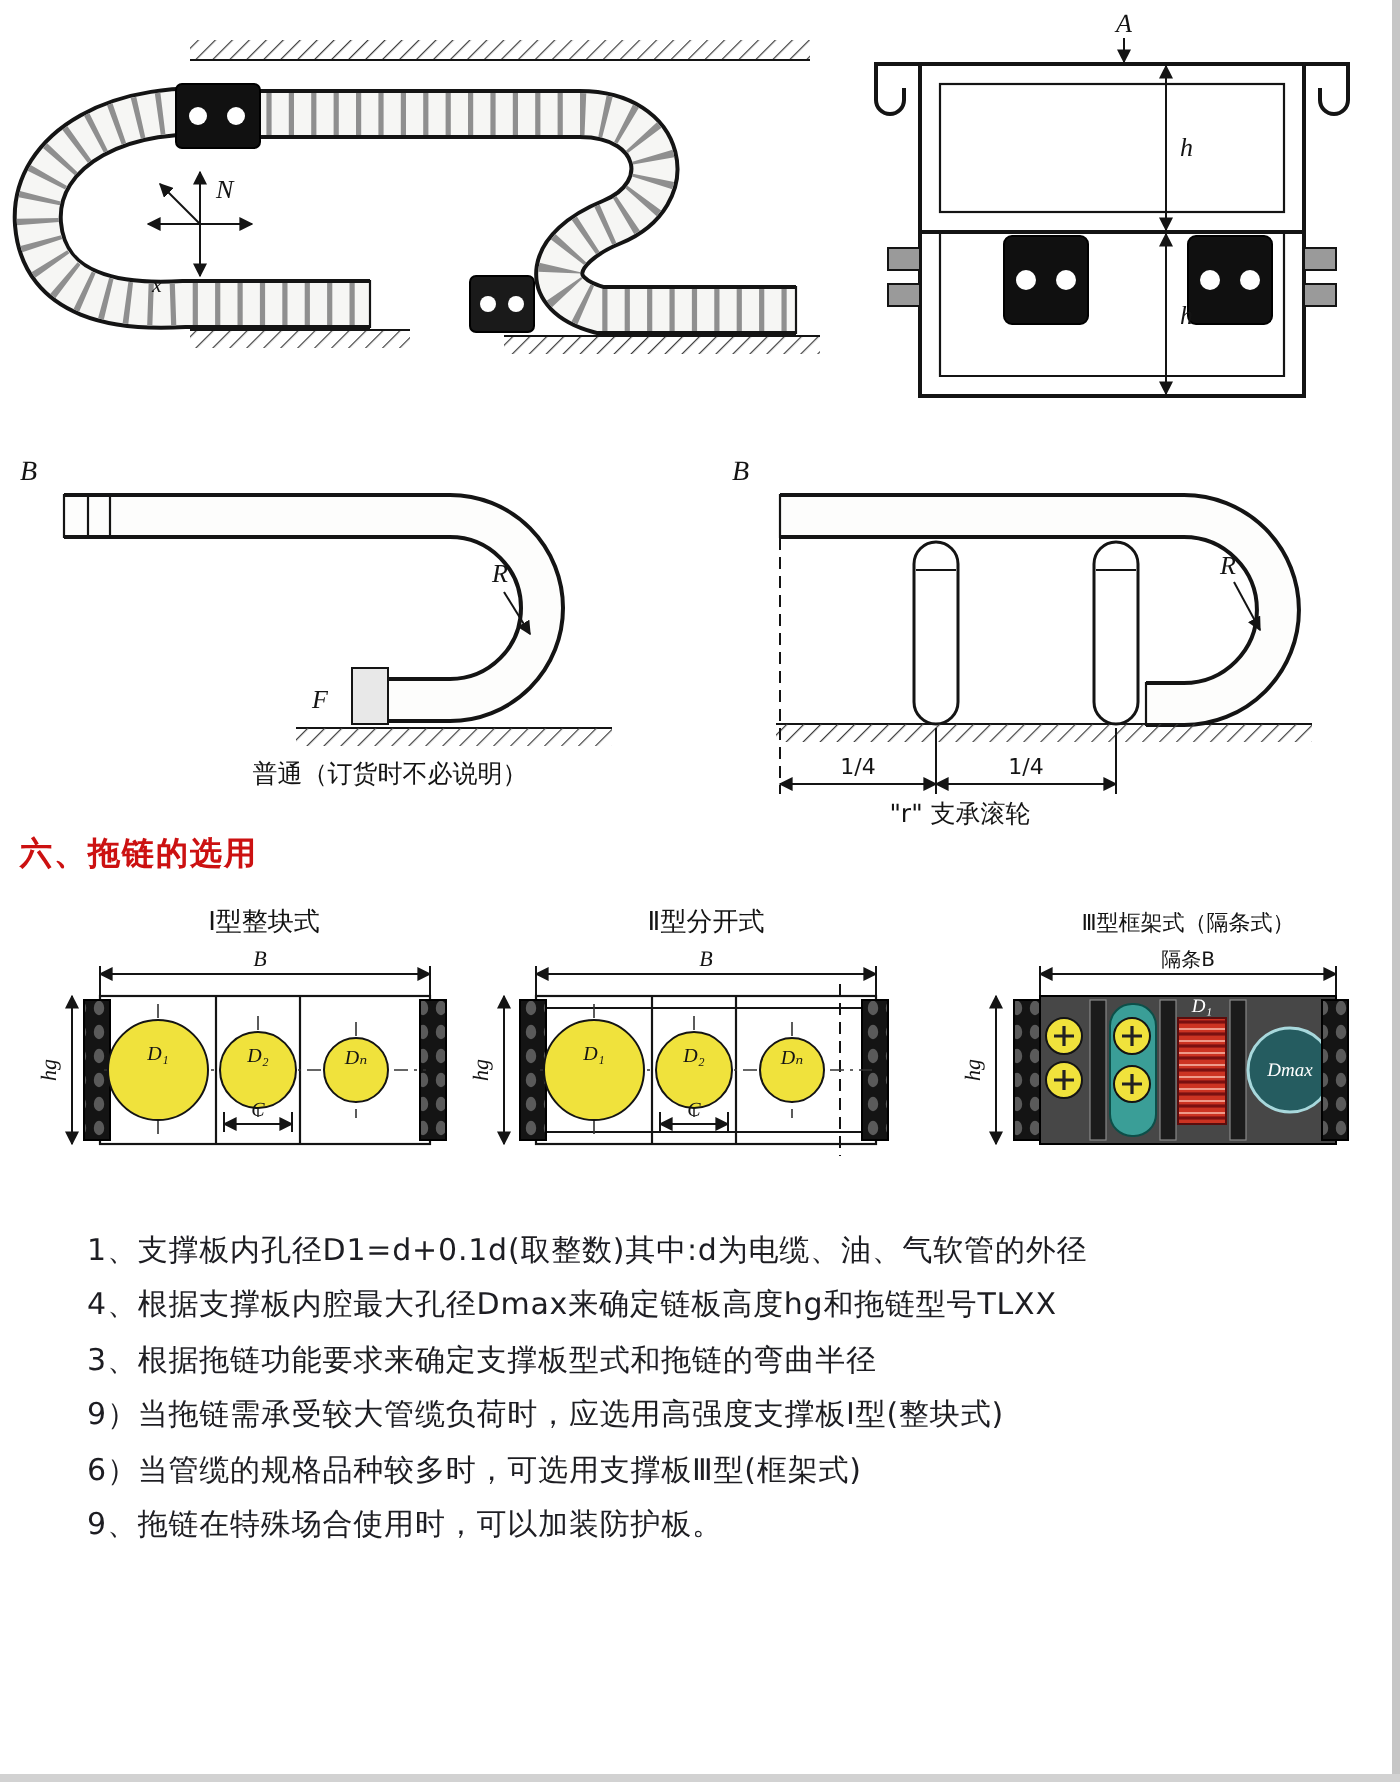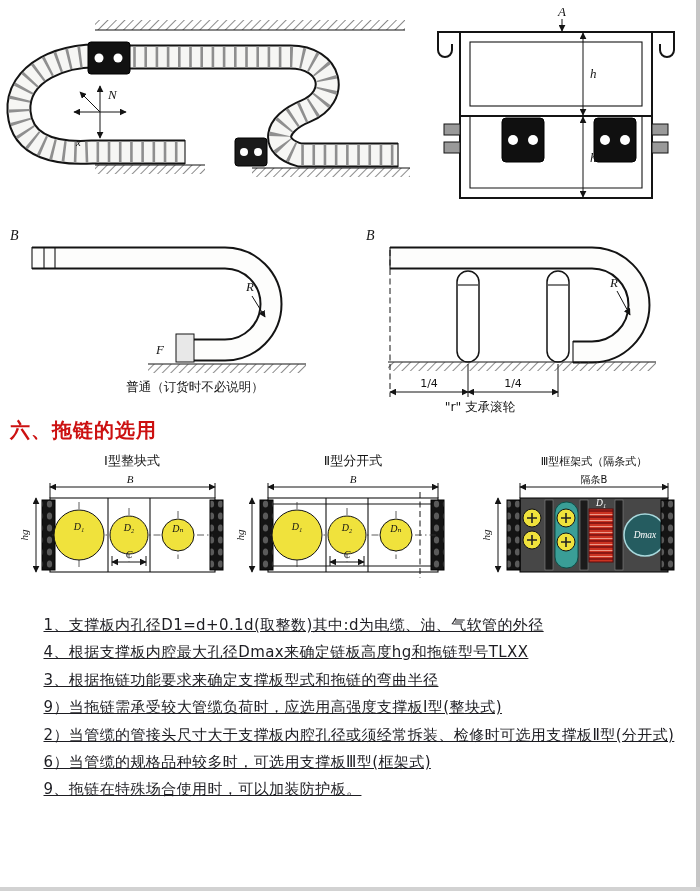--- a/index.html
+++ b/index.html
@@ -25,27 +25,27 @@
   .cdash{stroke:#333;stroke-width:0.8;stroke-dasharray:7 3 1.5 3;fill:none;}
 
   .band-o{stroke:#141414;stroke-width:25;fill:none;}
   .band-i{stroke:#f6f6f4;stroke-width:21;fill:none;}
   .band-l{stroke:#8f8f8f;stroke-width:21;fill:none;stroke-dasharray:2.6 8.6;}
   .sb-o{stroke:#141414;stroke-width:23;fill:none;}
   .sb-i{stroke:#fdfdfc;stroke-width:19;fill:none;}
 
   .heading{
     position:absolute;left:10px;top:417px;
-    color:#cc1111;font-weight:bold;font-size:20px;letter-spacing:1px;
+    color:#cc1111;font-weight:bold;font-size:16px;letter-spacing:1px;
   }
   .notes{
     position:absolute;left:12px;top:612px;width:674px;
     font-size:15px;line-height:27.4px;color:#1d1d22;letter-spacing:0.4px;
   }
-  .notes p{margin:0;text-indent:2.1em;text-decoration:underline;}
+  .notes p{margin:0;text-indent:2.1em;}
 </style>
 </head>
 <body>
 
 <div class="page">
 
   <svg class="abs" style="left:0;top:0" width="700" height="418" viewBox="0 0 700 418">
     <defs>
       <marker id="ar" viewBox="0 0 10 10" refX="9" refY="5" markerWidth="7" markerHeight="7" orient="auto-start-reverse">
         <path d="M0,0 L10,5 L0,10 z" fill="#141414"></path>
@@ -337,20 +337,19 @@
       <rect x="507" y="50" width="13" height="70" fill="url(#sideplate)" stroke="#000"></rect>
       <rect x="661" y="50" width="13" height="70" fill="url(#sideplate)" stroke="#000"></rect>
     </g>
   </svg>
 
   <div class="notes">
     <p>1、支撑板内孔径D1=d+0.1d(取整数)其中:d为电缆、油、气软管的外径</p>
     <p>4、根据支撑板内腔最大孔径Dmax来确定链板高度hg和拖链型号TLXX</p>
     <p>3、根据拖链功能要求来确定支撑板型式和拖链的弯曲半径</p>
     <p>9）当拖链需承受较大管缆负荷时，应选用高强度支撑板Ⅰ型(整块式)</p>
-    <p>2）当管缆的管接头尺寸大于支撑板内腔孔径或须经常拆装、检修时可选用支撑板Ⅱ型(分开式)</p>
     <p>6）当管缆的规格品种较多时，可选用支撑板Ⅲ型(框架式)</p>
     <p>9、拖链在特殊场合使用时，可以加装防护板。</p>
   </div>
 
   <div class="edge-right"></div>
   <div class="edge-bottom"></div>
 </div>
 
 </body></html>

